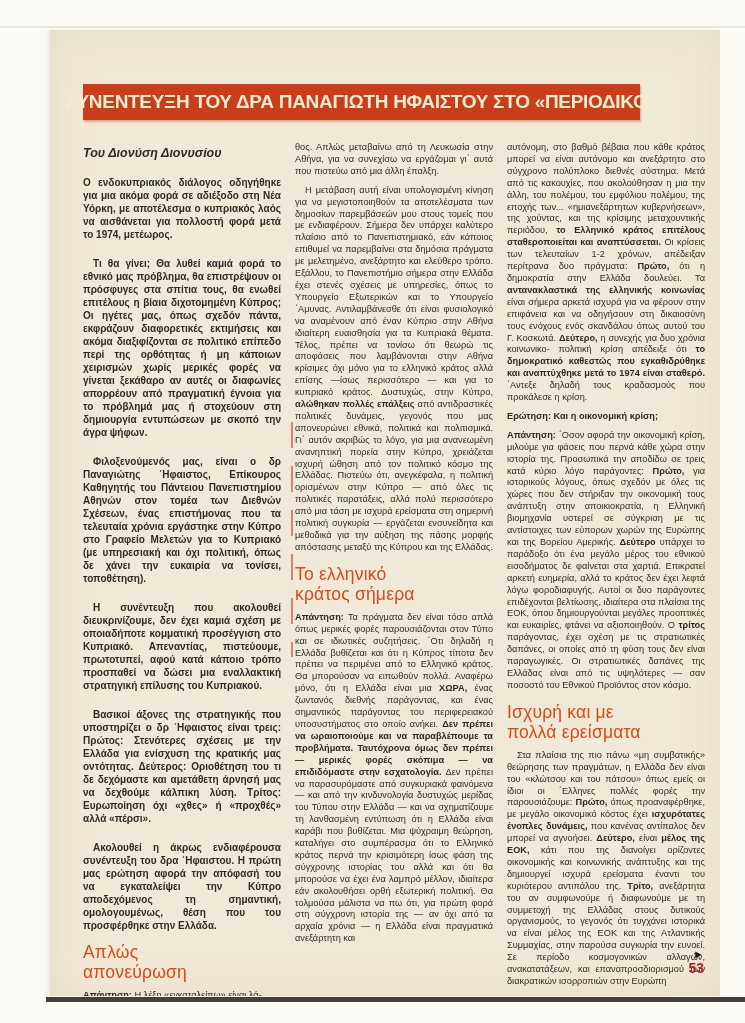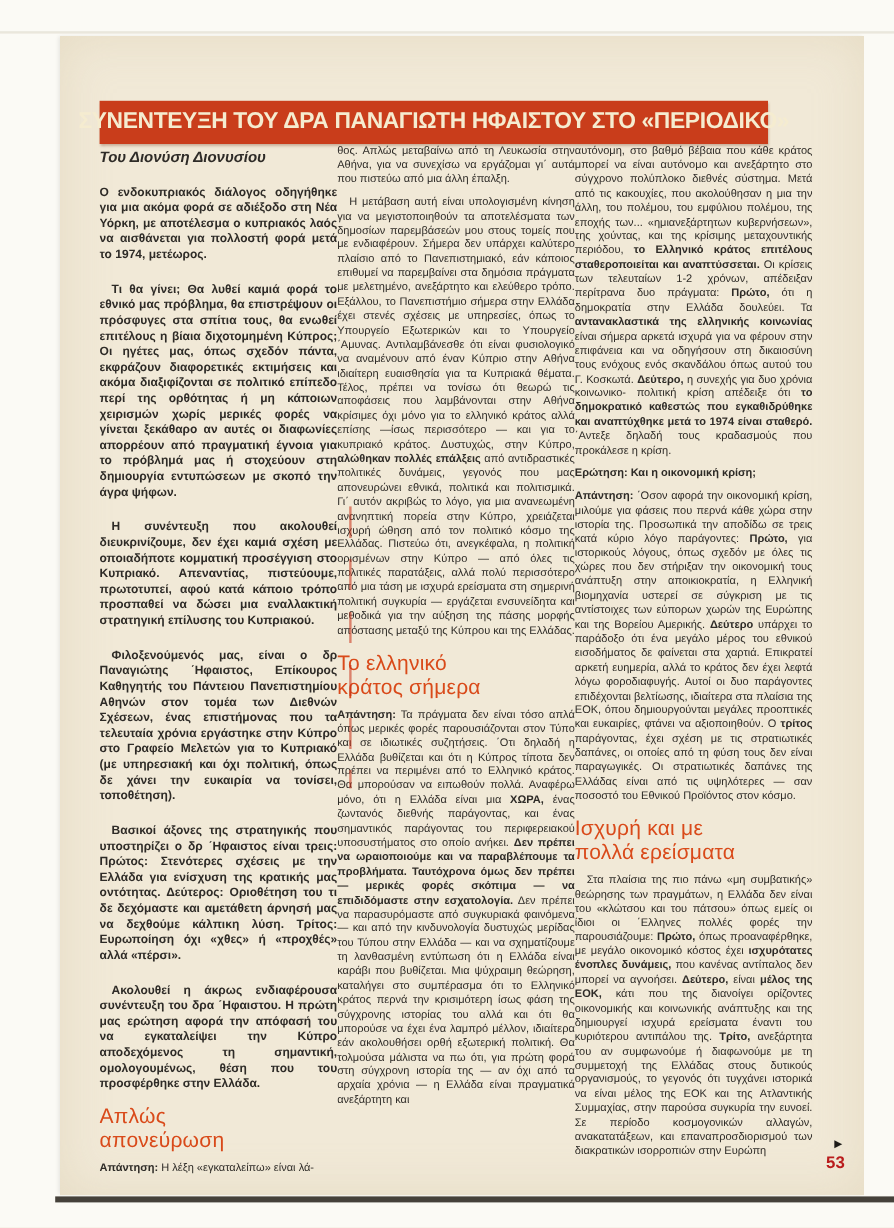--- a/index.html
+++ b/index.html
@@ -20,22 +20,22 @@
     position:absolute;left:33px;top:54px;width:557px;height:36px;
     background:var(--banner-bg,#c93d1b);
     display:flex;align-items:center;justify-content:center;
     box-shadow:1px 2px 2px rgba(120,60,30,.35);
   }
   .banner span{
     color:var(--banner-text,#f5ecd0);
     font-size:19px;font-weight:bold;letter-spacing:-0.3px;white-space:nowrap;
   }
   .cols{
-    position:absolute;left:33px;top:90px;width:622px;height:862px;
-    display:flex;
+    position:absolute;left:33px;top:112px;width:622px;height:862px;
+    display:flex;gap:14px;
   }
   .col{width:198px;height:100%;overflow:hidden;color:var(--body-text,#2e2b27);}
   .col p{margin:0 0 7px 0;font-size:9.2px;line-height:11.9px;text-align:justify;}
   .col p.ind{text-indent:10px;}
   .col .lead{font-weight:bold;font-size:10px;line-height:13px;margin-top:16px;}
   .byline{font-weight:bold;font-style:italic;font-size:12.5px;margin:4px 0 12px 0;}
   h2.subhead{
     color:var(--subheading,#d94a1a);
     font-size:17.5px;line-height:20px;font-weight:normal;
     margin:10px 0 8px 0;white-space:pre-line;letter-spacing:.2px;
@@ -59,22 +59,22 @@
 <div class="paper">
   <div class="banner">
     <span>ΣΥΝΕΝΤΕΥΞΗ ΤΟΥ ΔΡΑ ΠΑΝΑΓΙΩΤΗ ΗΦΑΙΣΤΟΥ ΣΤΟ «ΠΕΡΙΟΔΙΚΟ»</span>
   </div>
 
   <div class="cols">
     <div class="col" id="col-0">
         <div class="byline">Του Διονύση Διονυσίου</div>
         <p class="lead"><span>Ο ενδοκυπριακός διάλογος οδηγήθηκε για μια ακόμα φορά σε αδιέξοδο στη Νέα Υόρκη, με αποτέλεσμα ο κυπριακός λαός να αισθάνεται για πολλοστή φορά μετά το 1974, μετέωρος.</span></p>
         <p class="lead ind"><span>Τι θα γίνει; Θα λυθεί καμιά φορά το εθνικό μας πρόβλημα, θα επιστρέψουν οι πρόσφυγες στα σπίτια τους, θα ενωθεί επιτέλους η βίαια διχοτομημένη Κύπρος; Οι ηγέτες μας, όπως σχεδόν πάντα, εκφράζουν διαφορετικές εκτιμήσεις και ακόμα διαξιφίζονται σε πολιτικό επίπεδο περί της ορθότητας ή μη κάποιων χειρισμών χωρίς μερικές φορές να γίνεται ξεκάθαρο αν αυτές οι διαφωνίες απορρέουν από πραγματική έγνοια για το πρόβλημά μας ή στοχεύουν στη δημιουργία εντυπώσεων με σκοπό την άγρα ψήφων.</span></p>
+        <p class="lead ind"><span>Φιλοξενούμενός μας, είναι ο δρ Παναγιώτης ΄Ηφαιστος, Επίκουρος Καθηγητής του Πάντειου Πανεπιστημίου Αθηνών στον τομέα των Διεθνών Σχέσεων, ένας επιστήμονας που τα τελευταία χρόνια εργάστηκε στην Κύπρο στο Γραφείο Μελετών για το Κυπριακό (με υπηρεσιακή και όχι πολιτική, όπως δε χάνει την ευκαιρία να τονίσει, τοποθέτηση).</span></p>
         <p class="lead ind"><span>Η συνέντευξη που ακολουθεί διευκρινίζουμε, δεν έχει καμιά σχέση με οποιαδήποτε κομματική προσέγγιση στο Κυπριακό. Απεναντίας, πιστεύουμε, πρωτοτυπεί, αφού κατά κάποιο τρόπο προσπαθεί να δώσει μια εναλλακτική στρατηγική επίλυσης του Κυπριακού.</span></p>
-        <p class="lead ind"><span>Φιλοξενούμενός μας, είναι ο δρ Παναγιώτης ΄Ηφαιστος, Επίκουρος Καθηγητής του Πάντειου Πανεπιστημίου Αθηνών στον τομέα των Διεθνών Σχέσεων, ένας επιστήμονας που τα τελευταία χρόνια εργάστηκε στην Κύπρο στο Γραφείο Μελετών για το Κυπριακό (με υπηρεσιακή και όχι πολιτική, όπως δε χάνει την ευκαιρία να τονίσει, τοποθέτηση).</span></p>
         <p class="lead ind"><span>Βασικοί άξονες της στρατηγικής που υποστηρίζει ο δρ ΄Ηφαιστος είναι τρεις: </span><span class="b">Πρώτος:</span><span> Στενότερες σχέσεις με την Ελλάδα για ενίσχυση της κρατικής μας οντότητας. </span><span class="b">Δεύτερος:</span><span> Οριοθέτηση του τι δε δεχόμαστε και αμετάθετη άρνησή μας να δεχθούμε κάλπικη λύση. </span><span class="b">Τρίτος:</span><span> Ευρωποίηση όχι «χθες» ή «προχθές» αλλά «πέρσι».</span></p>
         <p class="lead ind"><span>Ακολουθεί η άκρως ενδιαφέρουσα συνέντευξη του δρα ΄Ηφαιστου. Η πρώτη μας ερώτηση αφορά την απόφασή του να εγκαταλείψει την Κύπρο αποδεχόμενος τη σημαντική, ομολογουμένως, θέση που του προσφέρθηκε στην Ελλάδα.</span></p>
         <h2 class="subhead">Απλώς
 απονεύρωση</h2>
         <p class="qa"><span class="b">Απάντηση:</span><span> Η λέξη «εγκαταλείπω» είναι λά-</span></p>
       </div>
     <div class="col" id="col-1">
         <p class="cont"><span>θος. Απλώς μεταβαίνω από τη Λευκωσία στην Αθήνα, για να συνεχίσω να εργάζομαι γι΄ αυτά που πιστεύω από μια άλλη έπαλξη.</span></p>
         <p class="ind"><span>Η μετάβαση αυτή είναι υπολογισμένη κίνηση για να μεγιστοποιηθούν τα αποτελέσματα των δημοσίων παρεμβάσεών μου στους τομείς που με ενδιαφέρουν. Σήμερα δεν υπάρχει καλύτερο πλαίσιο από το Πανεπιστημιακό, εάν κάποιος επιθυμεί να παρεμβαίνει στα δημόσια πράγματα με μελετημένο, ανεξάρτητο και ελεύθερο τρόπο. Εξάλλου, το Πανεπιστήμιο σήμερα στην Ελλάδα έχει στενές σχέσεις με υπηρεσίες, όπως το Υπουργείο Εξωτερικών και το Υπουργείο ΄Αμυνας. Αντιλαμβάνεσθε ότι είναι φυσιολογικό να αναμένουν από έναν Κύπριο στην Αθήνα ιδιαίτερη ευαισθησία για τα Κυπριακά θέματα. Τέλος, πρέπει να τονίσω ότι θεωρώ τις αποφάσεις που λαμβάνονται στην Αθήνα κρίσιμες όχι μόνο για το ελληνικό κράτος αλλά επίσης —ίσως περισσότερο — και για το κυπριακό κράτος. Δυστυχώς, στην Κύπρο, </span><span class="b">αλώθηκαν πολλές επάλξεις</span><span> από αντιδραστικές πολιτικές δυνάμεις, γεγονός που μας απονευρώνει εθνικά, πολιτικά και πολιτισμικά. Γι΄ αυτόν ακριβώς το λόγο, για μια ανανεωμένη ανανηπτική πορεία στην Κύπρο, χρειάζεται ισχυρή ώθηση από τον πολιτικό κόσμο της Ελλάδας. Πιστεύω ότι, ανεγκέφαλα, η πολιτική ορισμένων στην Κύπρο — από όλες τις πολιτικές παρατάξεις, αλλά πολύ περισσότερο από μια τάση με ισχυρά ερείσματα στη σημερινή πολιτική συγκυρία — εργάζεται ενσυνείδητα και μεθοδικά για την αύξηση της πάσης μορφής απόστασης μεταξύ της Κύπρου και της Ελλάδας.</span></p>
         <h2 class="subhead">Το ελληνικό

